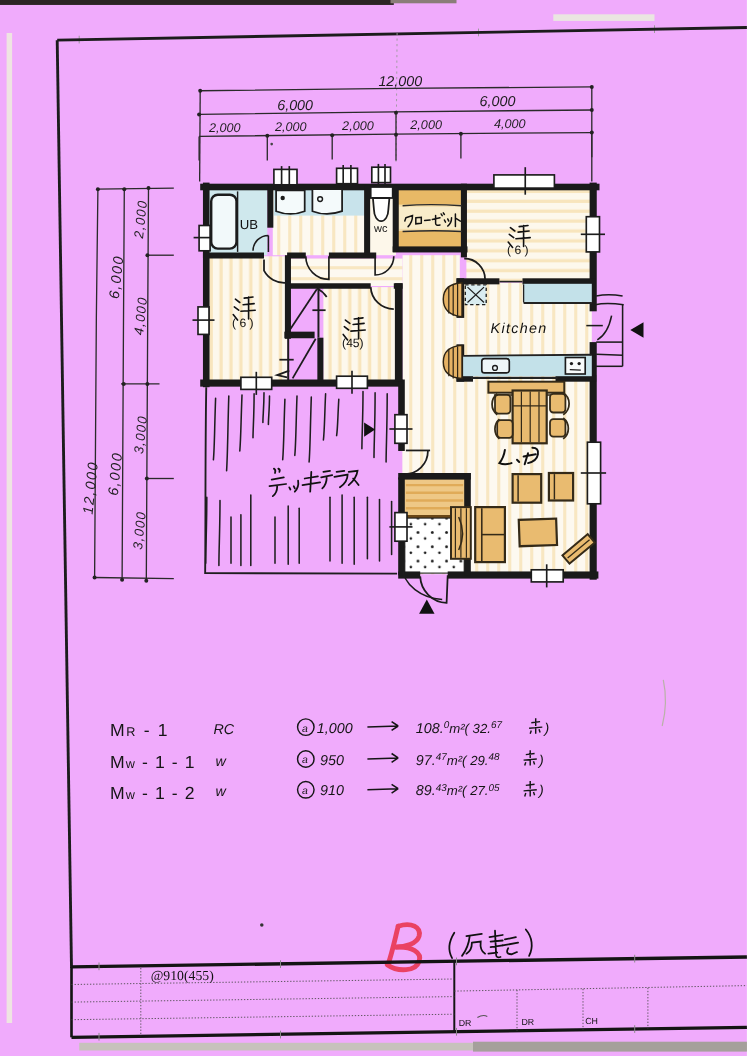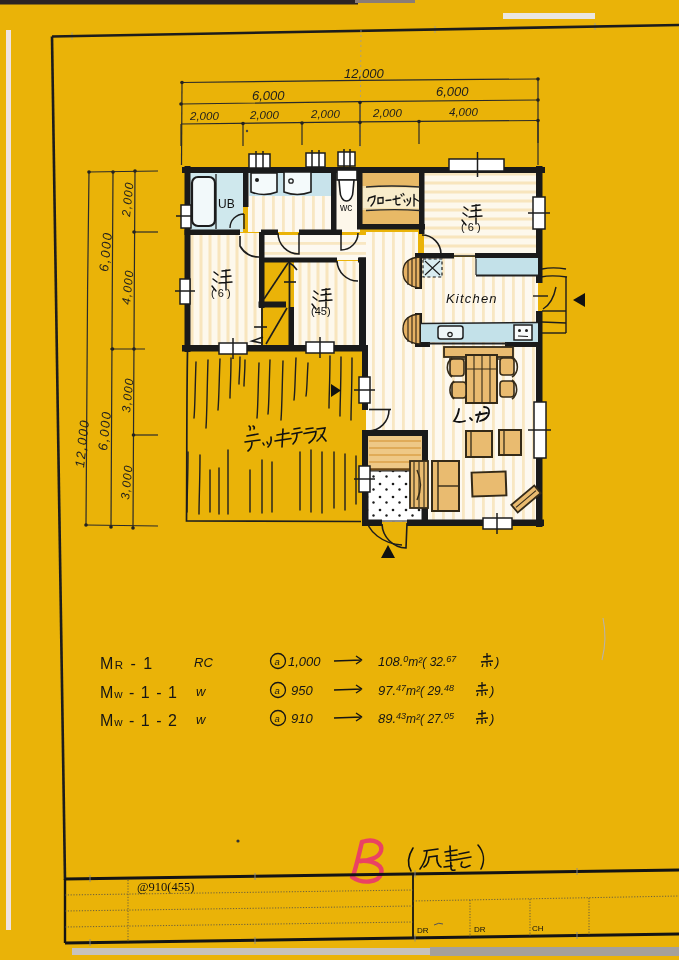--- a/index.html
+++ b/index.html
@@ -1,16 +1,16 @@
 <!DOCTYPE html>
 <html><head>
 <meta charset="utf-8">
 <style>
 html,body{margin:0;padding:0;background:#ffffff;}
-#sheet{position:relative;width:679px;height:960px;background:#eab308;overflow:hidden;
+#sheet{position:relative;width:679px;height:960px;background:#f0abfc;overflow:hidden;
 font-family:"Liberation Sans", sans-serif;}
 svg{position:absolute;top:0;left:0;}
 </style>
 </head>
 <body>
 <div id="sheet">
 <svg width="679" height="960" viewBox="0 0 679 960">
 <defs>
 <pattern id="vs1" width="9" height="12" patternUnits="userSpaceOnUse">
   <rect width="9" height="12" fill="#fdf8ec"></rect>

